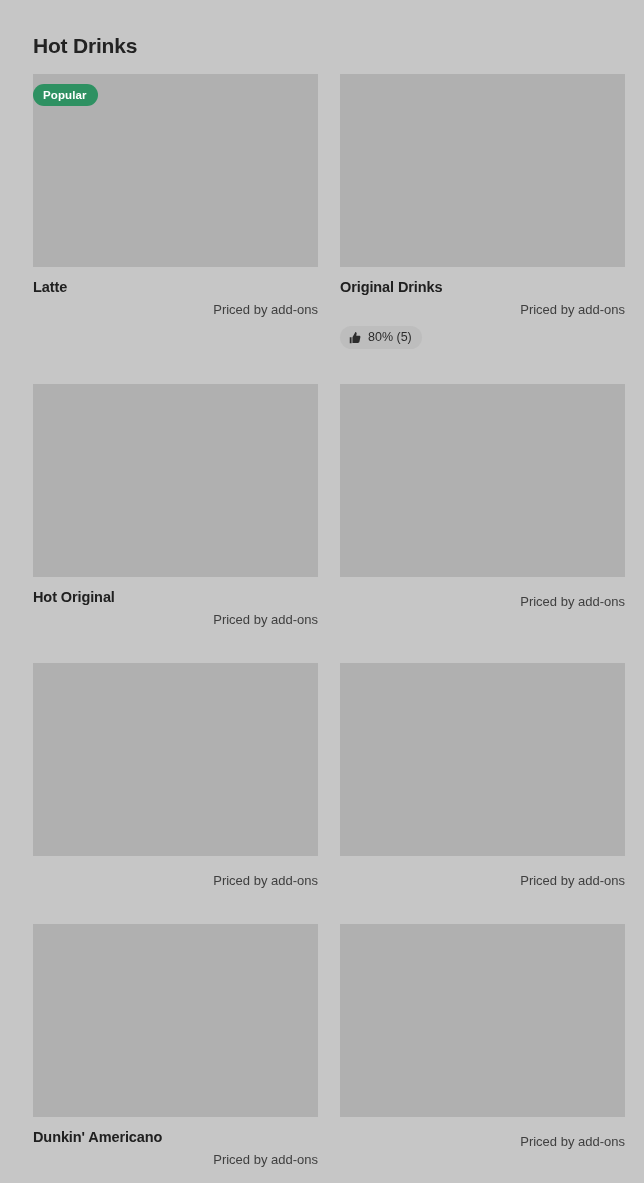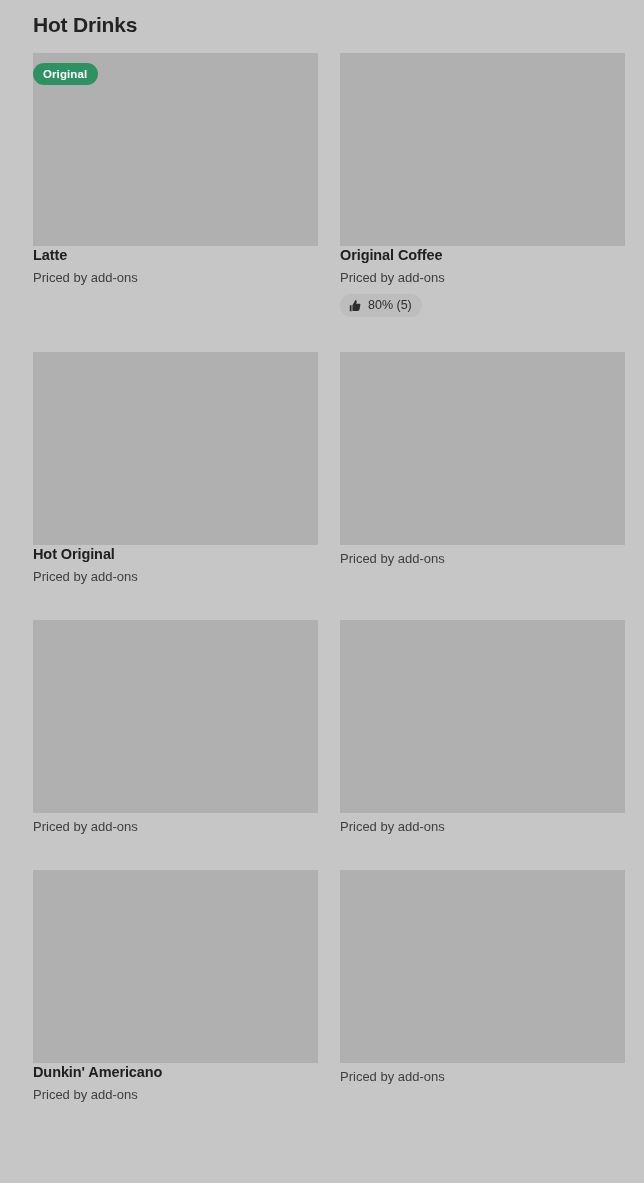--- a/index.html
+++ b/index.html
@@ -17,21 +17,21 @@
   #page {
     position: relative;
     width: 644px;
     height: 1183px;
     background: #c6c6c6;
     box-sizing: border-box;
     overflow: hidden;
   }
   .section-title {
     margin: 0;
-    padding: 12px 0 0 33px;
+    padding: 33px 0 0 33px;
     font-size: 21px;
     line-height: 26px;
     font-weight: bold;
     color: #232323;
     letter-spacing: -0.2px;
   }
   .grid {
     margin-top: 15px;
     padding: 0 19px 0 33px;
     display: grid;
@@ -60,35 +60,37 @@
     color: #ffffff;
     font-size: 11.5px;
     line-height: 12px;
     font-weight: bold;
     padding: 5px 11px 5px 10px;
     border-radius: 11px;
     letter-spacing: 0.1px;
     white-space: nowrap;
   }
   .card-body {
+    padding-top: 11px;
   }
   .card-title {
     margin: 0;
     font-size: 14.5px;
     line-height: 18px;
     font-weight: bold;
     color: #202020;
     letter-spacing: -0.1px;
   }
   .card-sub {
     margin: 5px 0 0 0;
     font-size: 13px;
     line-height: 17px;
     color: #3f3f3f;
     font-weight: normal;
+    text-align: right;
   }
   .rating {
     display: inline-flex;
     align-items: center;
     gap: 7px;
     margin-top: 8px;
     padding: 4px 10px 4px 9px;
     border-radius: 13px;
     background: #bdbdbd;
     font-size: 12.5px;
@@ -107,30 +109,30 @@
 </head>
 <body>
 
 <div id="page">
 
   <h1 class="section-title">Hot Drinks</h1>
 
   <div class="grid">
       <div class="card">
         <div class="thumb">
-          <span class="badge">Original</span>
+          <span class="badge">Popular</span>
         </div>
         <div class="card-body">
           <p class="card-title">Latte</p>
           <p class="card-sub">Priced by add-ons</p>
         </div>
       </div>
       <div class="card">
         <div class="thumb"></div>
-        <div class="card-body"><p class="card-title">Original Coffee</p><p class="card-sub">Priced by add-ons</p><div class="rating">
+        <div class="card-body"><p class="card-title">Original Drinks</p><p class="card-sub">Priced by add-ons</p><div class="rating">
             <span class="thumb-icon">
               <svg viewBox="0 0 16 16" width="12" height="12" aria-hidden="true">
                 <path fill="#2c2c2c" d="M1 7h2.4v8H1zM4.6 7.1 8.2.6c.2-.4.7-.6 1.1-.4.6.2 1 .8.9 1.4L9.7 5h4.1c.9 0 1.6.8 1.4 1.7l-1.3 6.2c-.2.9-1 1.6-2 1.6H4.6z"></path>
               </svg>
             </span>
             <span class="rating-text">80% (5)</span>
           </div></div>
       </div>
       <div class="card">
         <div class="thumb"></div>

